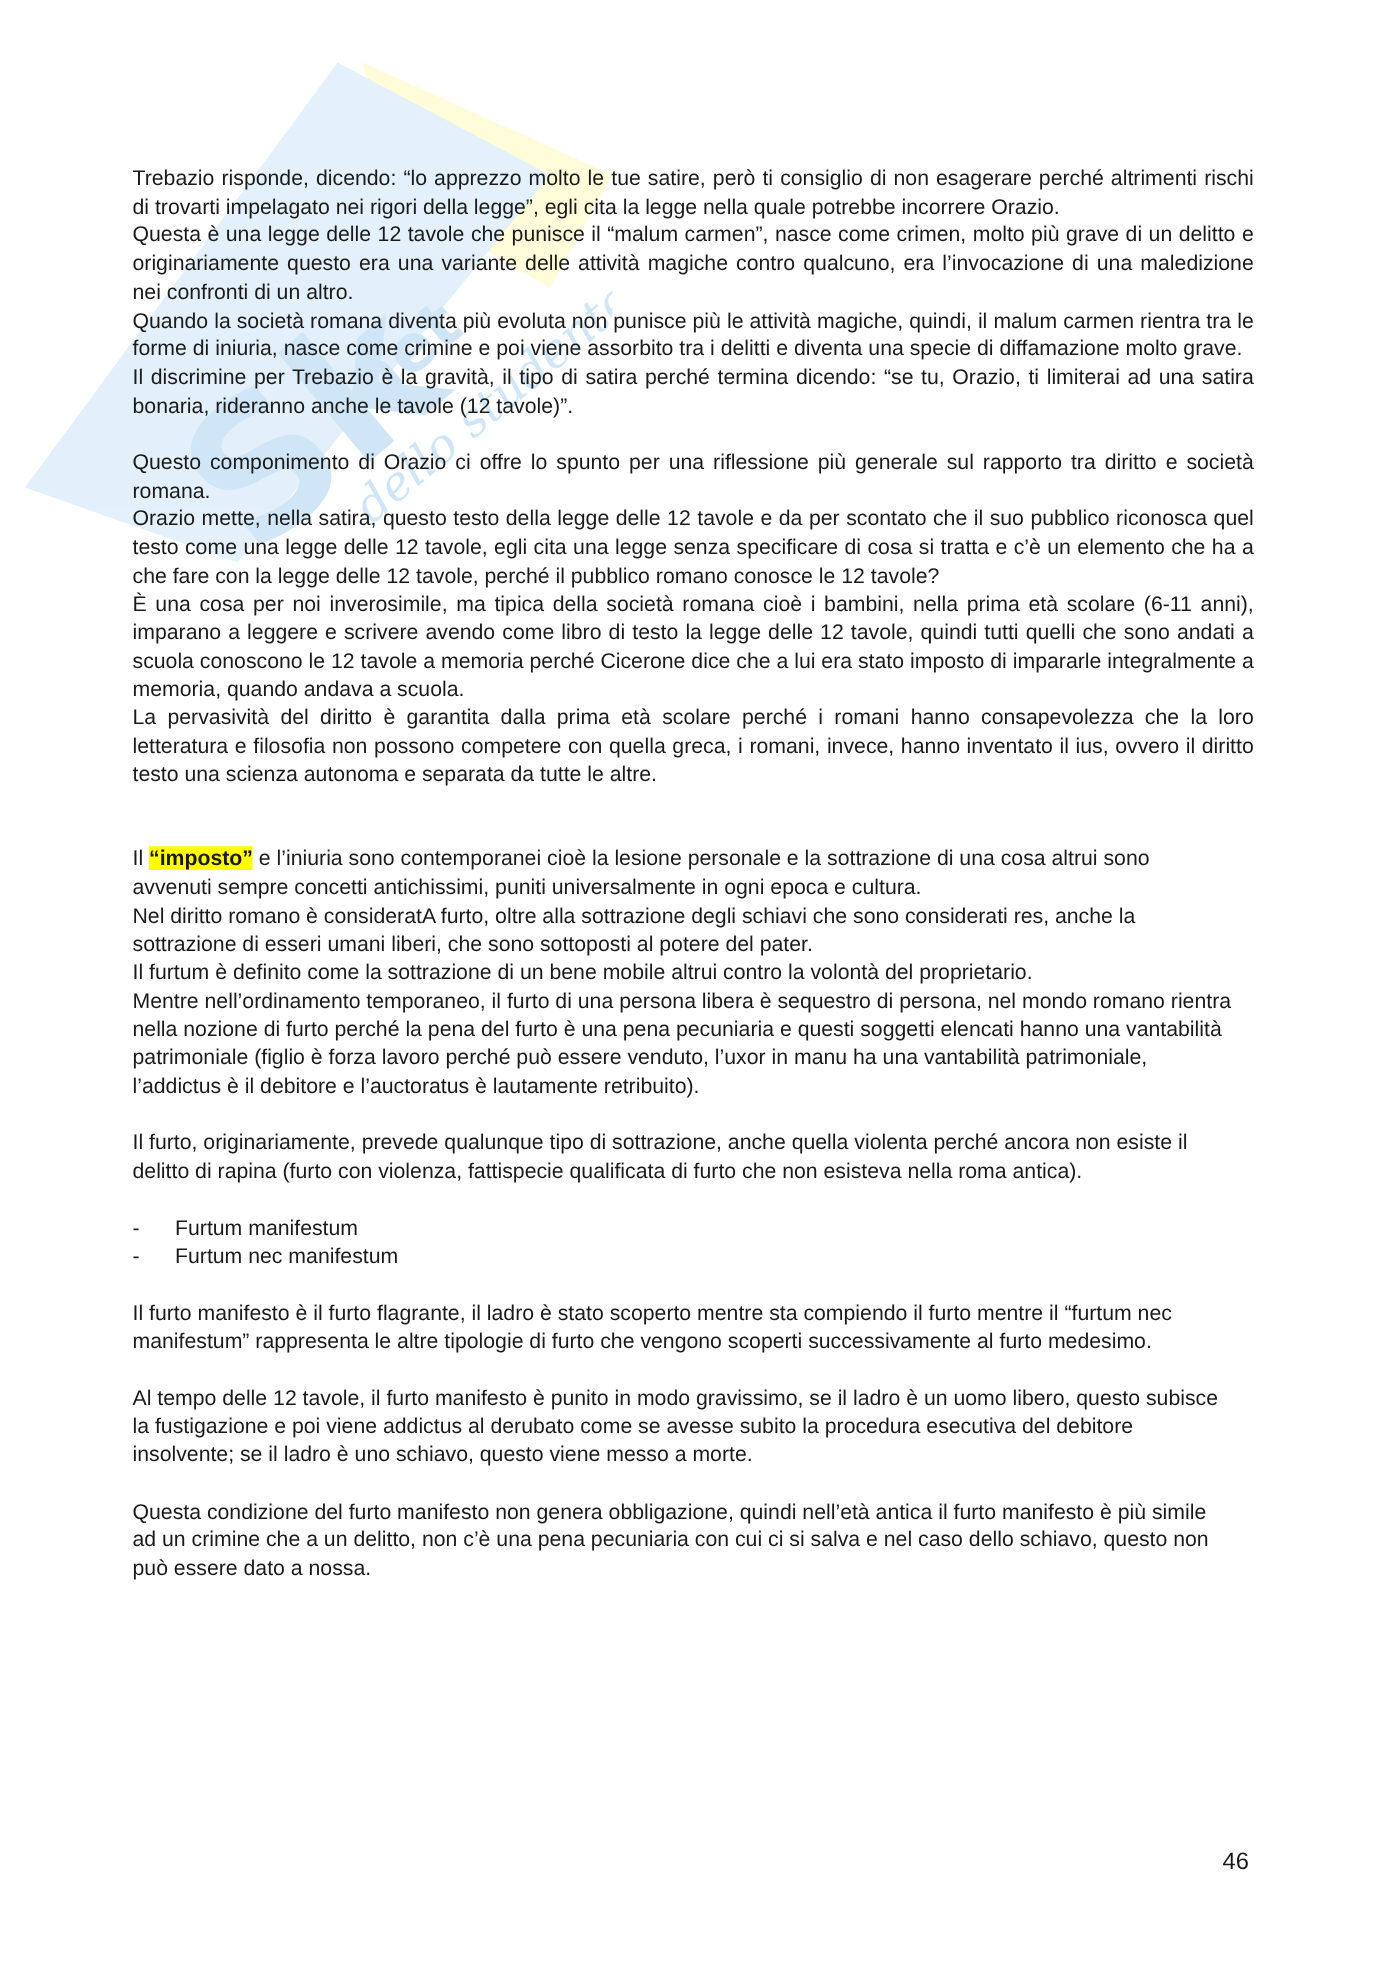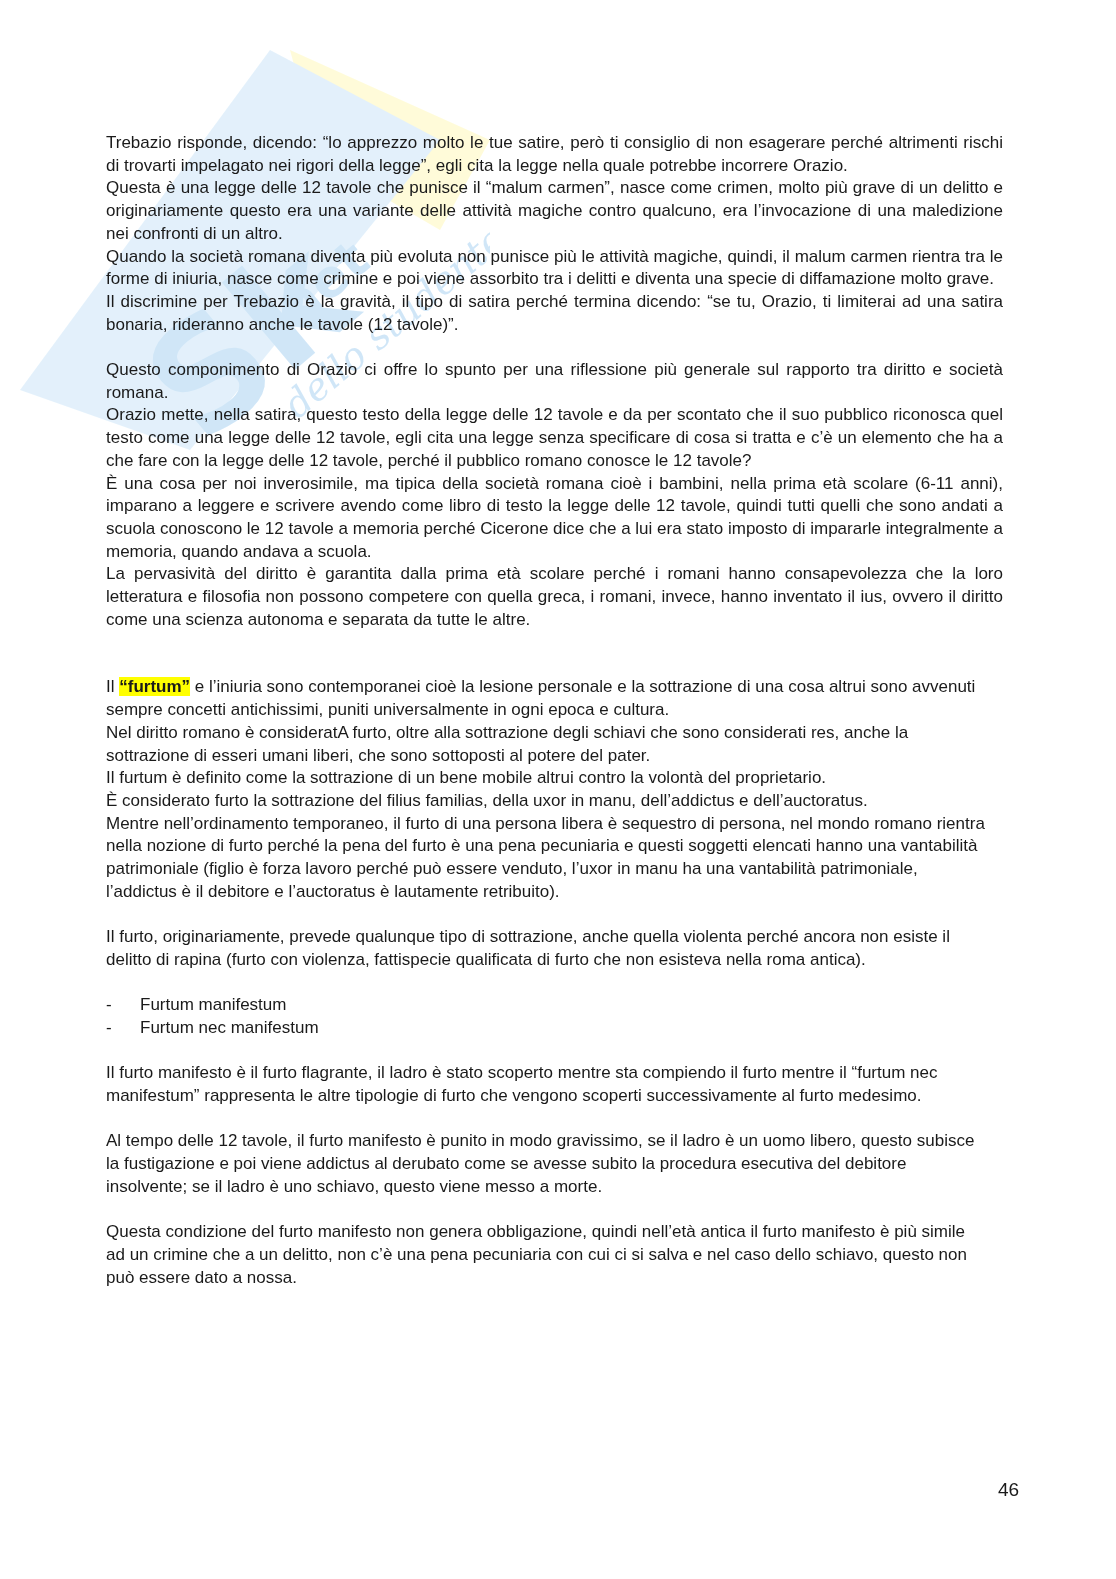--- a/index.html
+++ b/index.html
@@ -55,21 +55,20 @@
       flex: none;
     }
     .sec2 { width: 880px; }
     .page-number {
       position: absolute;
       left: 978px;
       top: 1479px;
       font-size: 19px;
       color: #1a1a1a;
       z-index: 1;
-      margin-left: 20px;
     }
   </style>
 </head>
 <body>
 
 <svg class="watermark" viewBox="0 0 470 420" xmlns="http://www.w3.org/2000/svg">
   <g opacity="0.28">
     <polygon points="270,20 470,110 420,200 300,130" fill="#fff27a"></polygon>
     <polygon points="0,360 250,20 420,110 170,420" fill="#9dcdf2"></polygon>
     <text x="60" y="360" transform="rotate(-40 200 220)" font-family="DejaVu Sans, sans-serif" font-size="150" font-weight="bold" fill="#5aa9e6">Sk</text>
@@ -86,30 +85,29 @@
     <p class="p j">Quando la società romana diventa più evoluta non punisce più le attività magiche, quindi, il malum carmen rientra tra le forme di iniuria, nasce come crimine e poi viene assorbito tra i delitti e diventa una specie di diffamazione molto grave.</p>
     <p class="p j">Il discrimine per Trebazio è la gravità, il tipo di satira perché termina dicendo: “se tu, Orazio, ti limiterai ad una satira bonaria, rideranno anche le tavole (12 tavole)”.</p>
   </section>
 
   <div class="gap"></div>
 
   <section>
     <p class="p j">Questo componimento di Orazio ci offre lo spunto per una riflessione più generale sul rapporto tra diritto e società romana.</p>
     <p class="p j">Orazio mette, nella satira, questo testo della legge delle 12 tavole e da per scontato che il suo pubblico riconosca quel testo come una legge delle 12 tavole, egli cita una legge senza specificare di cosa si tratta e c’è un elemento che ha a che fare con la legge delle 12 tavole, perché il pubblico romano conosce le 12 tavole?</p>
     <p class="p j">È una cosa per noi inverosimile, ma tipica della società romana cioè i bambini, nella prima età scolare (6-11 anni), imparano a leggere e scrivere avendo come libro di testo la legge delle 12 tavole, quindi tutti quelli che sono andati a scuola conoscono le 12 tavole a memoria perché Cicerone dice che a lui era stato imposto di impararle integralmente a memoria, quando andava a scuola.</p>
-    <p class="p j">La pervasività del diritto è garantita dalla prima età scolare perché i romani hanno consapevolezza che la loro letteratura e filosofia non possono competere con quella greca, i romani, invece, hanno inventato il ius, ovvero il diritto come una scienza autonoma e separata da tutte le altre.</p>
+    <p class="p j">La pervasività del diritto è garantita dalla prima età scolare perché i romani hanno consapevolezza che la loro letteratura e filosofia non possono competere con quella greca, i romani, invece, hanno inventato il ius, ovvero il diritto testo una scienza autonoma e separata da tutte le altre.</p>
   </section>
 
   <div class="gap-lg"></div>
 
   <section class="sec2">
-    <p class="p"><span>Il </span><span class="hl">“furtum”</span><span> e l’iniuria sono contemporanei cioè la lesione personale e la sottrazione di una cosa altrui sono avvenuti sempre concetti antichissimi, puniti universalmente in ogni epoca e cultura.</span></p>
+    <p class="p"><span>Il </span><span class="hl">“imposto”</span><span> e l’iniuria sono contemporanei cioè la lesione personale e la sottrazione di una cosa altrui sono avvenuti sempre concetti antichissimi, puniti universalmente in ogni epoca e cultura.</span></p>
     <p class="p">Nel diritto romano è consideratA furto, oltre alla sottrazione degli schiavi che sono considerati res, anche la sottrazione di esseri umani liberi, che sono sottoposti al potere del pater.</p>
     <p class="p">Il furtum è definito come la sottrazione di un bene mobile altrui contro la volontà del proprietario.</p>
-    <p class="p">È considerato furto la sottrazione del filius familias, della uxor in manu, dell’addictus e dell’auctoratus.</p>
     <p class="p">Mentre nell’ordinamento temporaneo, il furto di una persona libera è sequestro di persona, nel mondo romano rientra nella nozione di furto perché la pena del furto è una pena pecuniaria e questi soggetti elencati hanno una vantabilità patrimoniale (figlio è forza lavoro perché può essere venduto, l’uxor in manu ha una vantabilità patrimoniale, l’addictus è il debitore e l’auctoratus è lautamente retribuito).</p>
 
     <div class="gap"></div>
     <p class="p">Il furto, originariamente, prevede qualunque tipo di sottrazione, anche quella violenta perché ancora non esiste il delitto di rapina (furto con violenza, fattispecie qualificata di furto che non esisteva nella roma antica).</p>
 
     <div class="gap"></div>
     <div class="list-item">
       <span class="dash">-</span>
       <span>Furtum manifestum</span>
     </div>

